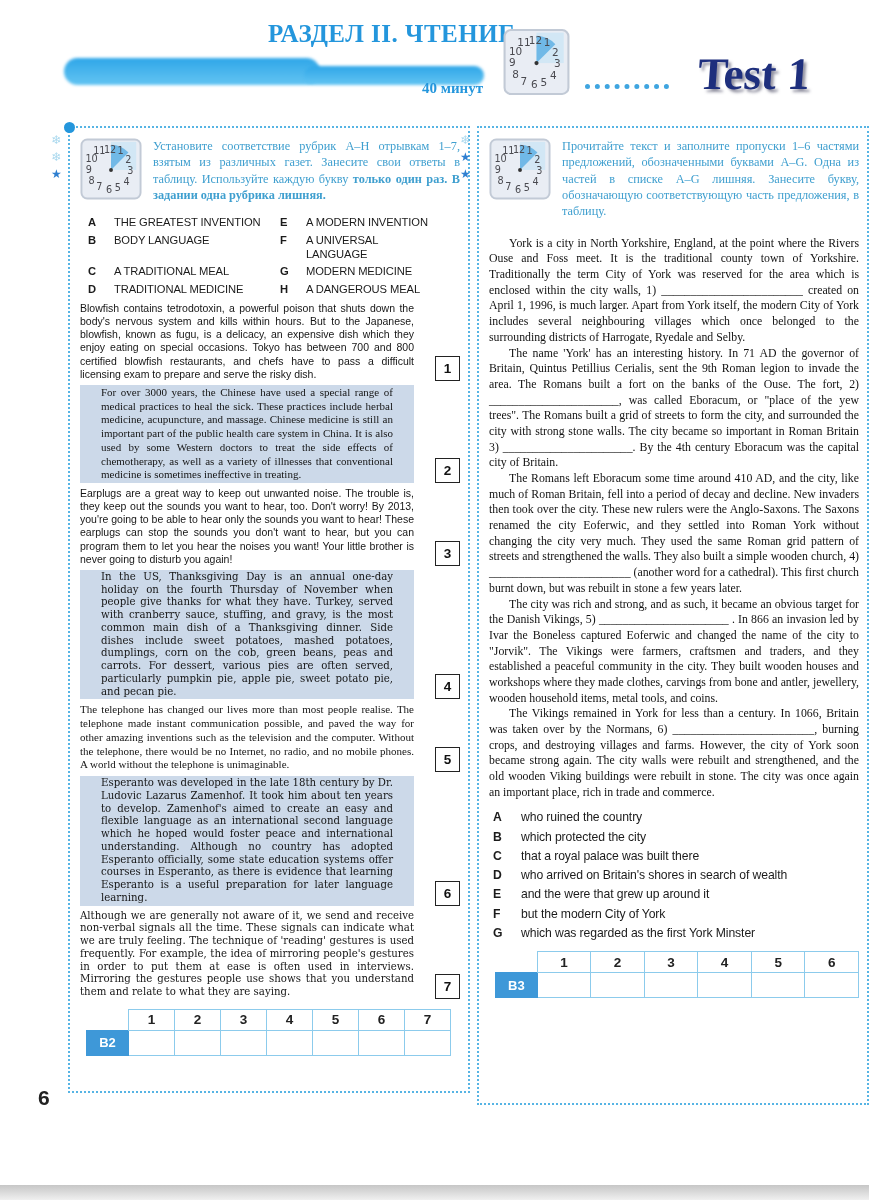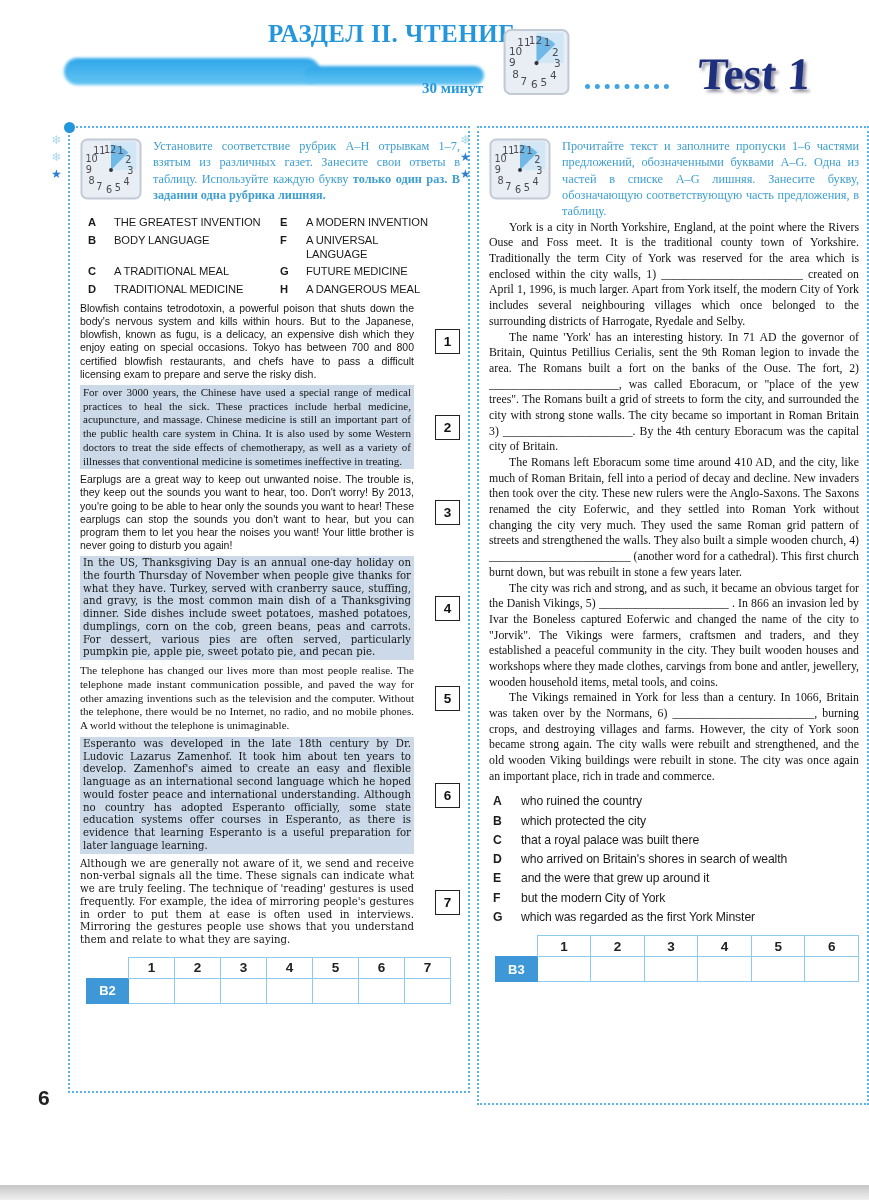--- a/index.html
+++ b/index.html
@@ -45,59 +45,59 @@
 
   
   .opts-left{margin:12px 2px 6px 8px;display:grid;grid-template-columns:178px 158px;column-gap:14px;
     grid-auto-flow:column;grid-template-rows:repeat(4,auto);row-gap:3px;font-size:11.2px;line-height:1.28;color:#1b1b1b}
   .opt{display:flex}
   .opt .L{width:26px;font-weight:700;flex:none}
   .opt .T{flex:1;letter-spacing:-.1px}
 
   
   .paras{margin-top:6px;display:flex;flex-direction:column;gap:4px}
-  .para-row{display:flex;align-items:center;gap:21px}
+  .para-row{display:flex;align-items:flex-end;gap:21px}
   .para{flex:1;text-align:justify;color:#151515}
   .para.sans{font-family:"Liberation Sans",sans-serif;font-size:10.5px;line-height:1.25}
   .para.lserif{font-family:"Liberation Serif",serif;font-size:11px;line-height:1.25}
   .para.dserif{font-family:"DejaVu Serif",serif;font-size:10.2px;line-height:1.25}
-  .para.hl{background:var(--highlight);padding:1px 3px}
+  .para.hl{background:var(--highlight);padding:1px 21px}
   .numbox{width:25px;height:25px;border:1.5px solid #222;background:#fff;flex:none;
     display:flex;align-items:center;justify-content:center;font-weight:700;font-size:13.5px;color:#111}
 
   
   .atable{border-collapse:collapse;margin:10px 0 0 6px}
   .atable th,.atable td{border:1px solid var(--table-border);padding:0;text-align:center}
   .atable .corner{border:none}
   .atable th{width:46px;height:21px;font-size:13.5px;font-weight:700;color:#222}
   .atable .acell{height:25px;background:#fff}
   .atable .tlabel{width:42px;background:var(--label-bg);color:#fff;font-weight:700;font-size:13px;border-color:var(--label-bg)}
   .atable-b3 th{width:54px}
 
   
-  .ytext{margin-top:0}
+  .ytext{margin-top:16px}
   .ytext p{font-family:"Liberation Serif",serif;font-size:11.8px;line-height:1.33;text-align:justify;
     text-indent:1.7em;color:#121212}
   .opts-right{margin:10px 0 4px 4px;display:flex;flex-direction:column;gap:4px;font-size:12.2px;
     line-height:1.25;color:#1b1b1b}
   .opts-right .L{width:28px}
 
   .page-number{position:absolute;left:38px;top:1086px;font-size:21px;font-weight:700;color:#222}
   .bottom-edge{position:absolute;left:0;bottom:0;width:100%;height:15px;
     background:linear-gradient(180deg,#c6c6c6,#f0f0f0)}
   .clock-num{font-family:"DejaVu Sans",sans-serif;font-size:10px;fill:#4a4a50}
 </style>
 </head>
 <body>
 
 <div class="page">
 
   <div class="section-title">РАЗДЕЛ II. ЧТЕНИЕ</div>
   <div class="brush"></div>
-  <div class="duration">30 минут</div>
+  <div class="duration">40 минут</div>
 
   <svg class="clock clock-header" viewBox="0 0 64 64">
     <rect x="1.5" y="1.5" width="61" height="61" rx="6" fill="#e9edf4" stroke="#c2cad6" stroke-width="2"></rect>
     <path d="M32 33 L32 4 L58 4 L58 33 Z" fill="#bfe2f6" opacity="0.55"></path>
     <path d="M32 33 L32 7 A26 26 0 0 1 50 15 Z" fill="#5fb0e4" opacity="0.85"></path>
     <circle cx="32" cy="33" r="2" fill="#333"></circle>
     <text class="clock-num" x="31" y="15" text-anchor="middle">12</text>
     <text class="clock-num" x="42" y="17" text-anchor="middle">1</text>
     <text class="clock-num" x="50" y="26" text-anchor="middle">2</text>
     <text class="clock-num" x="52" y="37" text-anchor="middle">3</text>
@@ -164,21 +164,21 @@
       <div class="opt">
           <span class="L">E</span>
           <span class="T">A MODERN INVENTION</span>
         </div>
       <div class="opt">
           <span class="L">F</span>
           <span class="T">A UNIVERSAL LANGUAGE</span>
         </div>
       <div class="opt">
           <span class="L">G</span>
-          <span class="T">FUTURE MEDICINE</span>
+          <span class="T">MODERN MEDICINE</span>
         </div>
       <div class="opt">
           <span class="L">H</span>
           <span class="T">A DANGEROUS MEAL</span>
         </div>
     </div>
 
     <div class="paras">
       <div class="para-row">
         <p class="para sans">Blowfish contains tetrodotoxin, a powerful poison that shuts down the body's nervous system and kills within hours. But to the Japanese, blowfish, known as fugu, is a delicacy, an expensive dish which they enjoy eating on special occasions. Tokyo has between 700 and 800 certified blowfish restaurants, and chefs have to pass a difficult licensing exam to prepare and serve the risky dish.</p>

